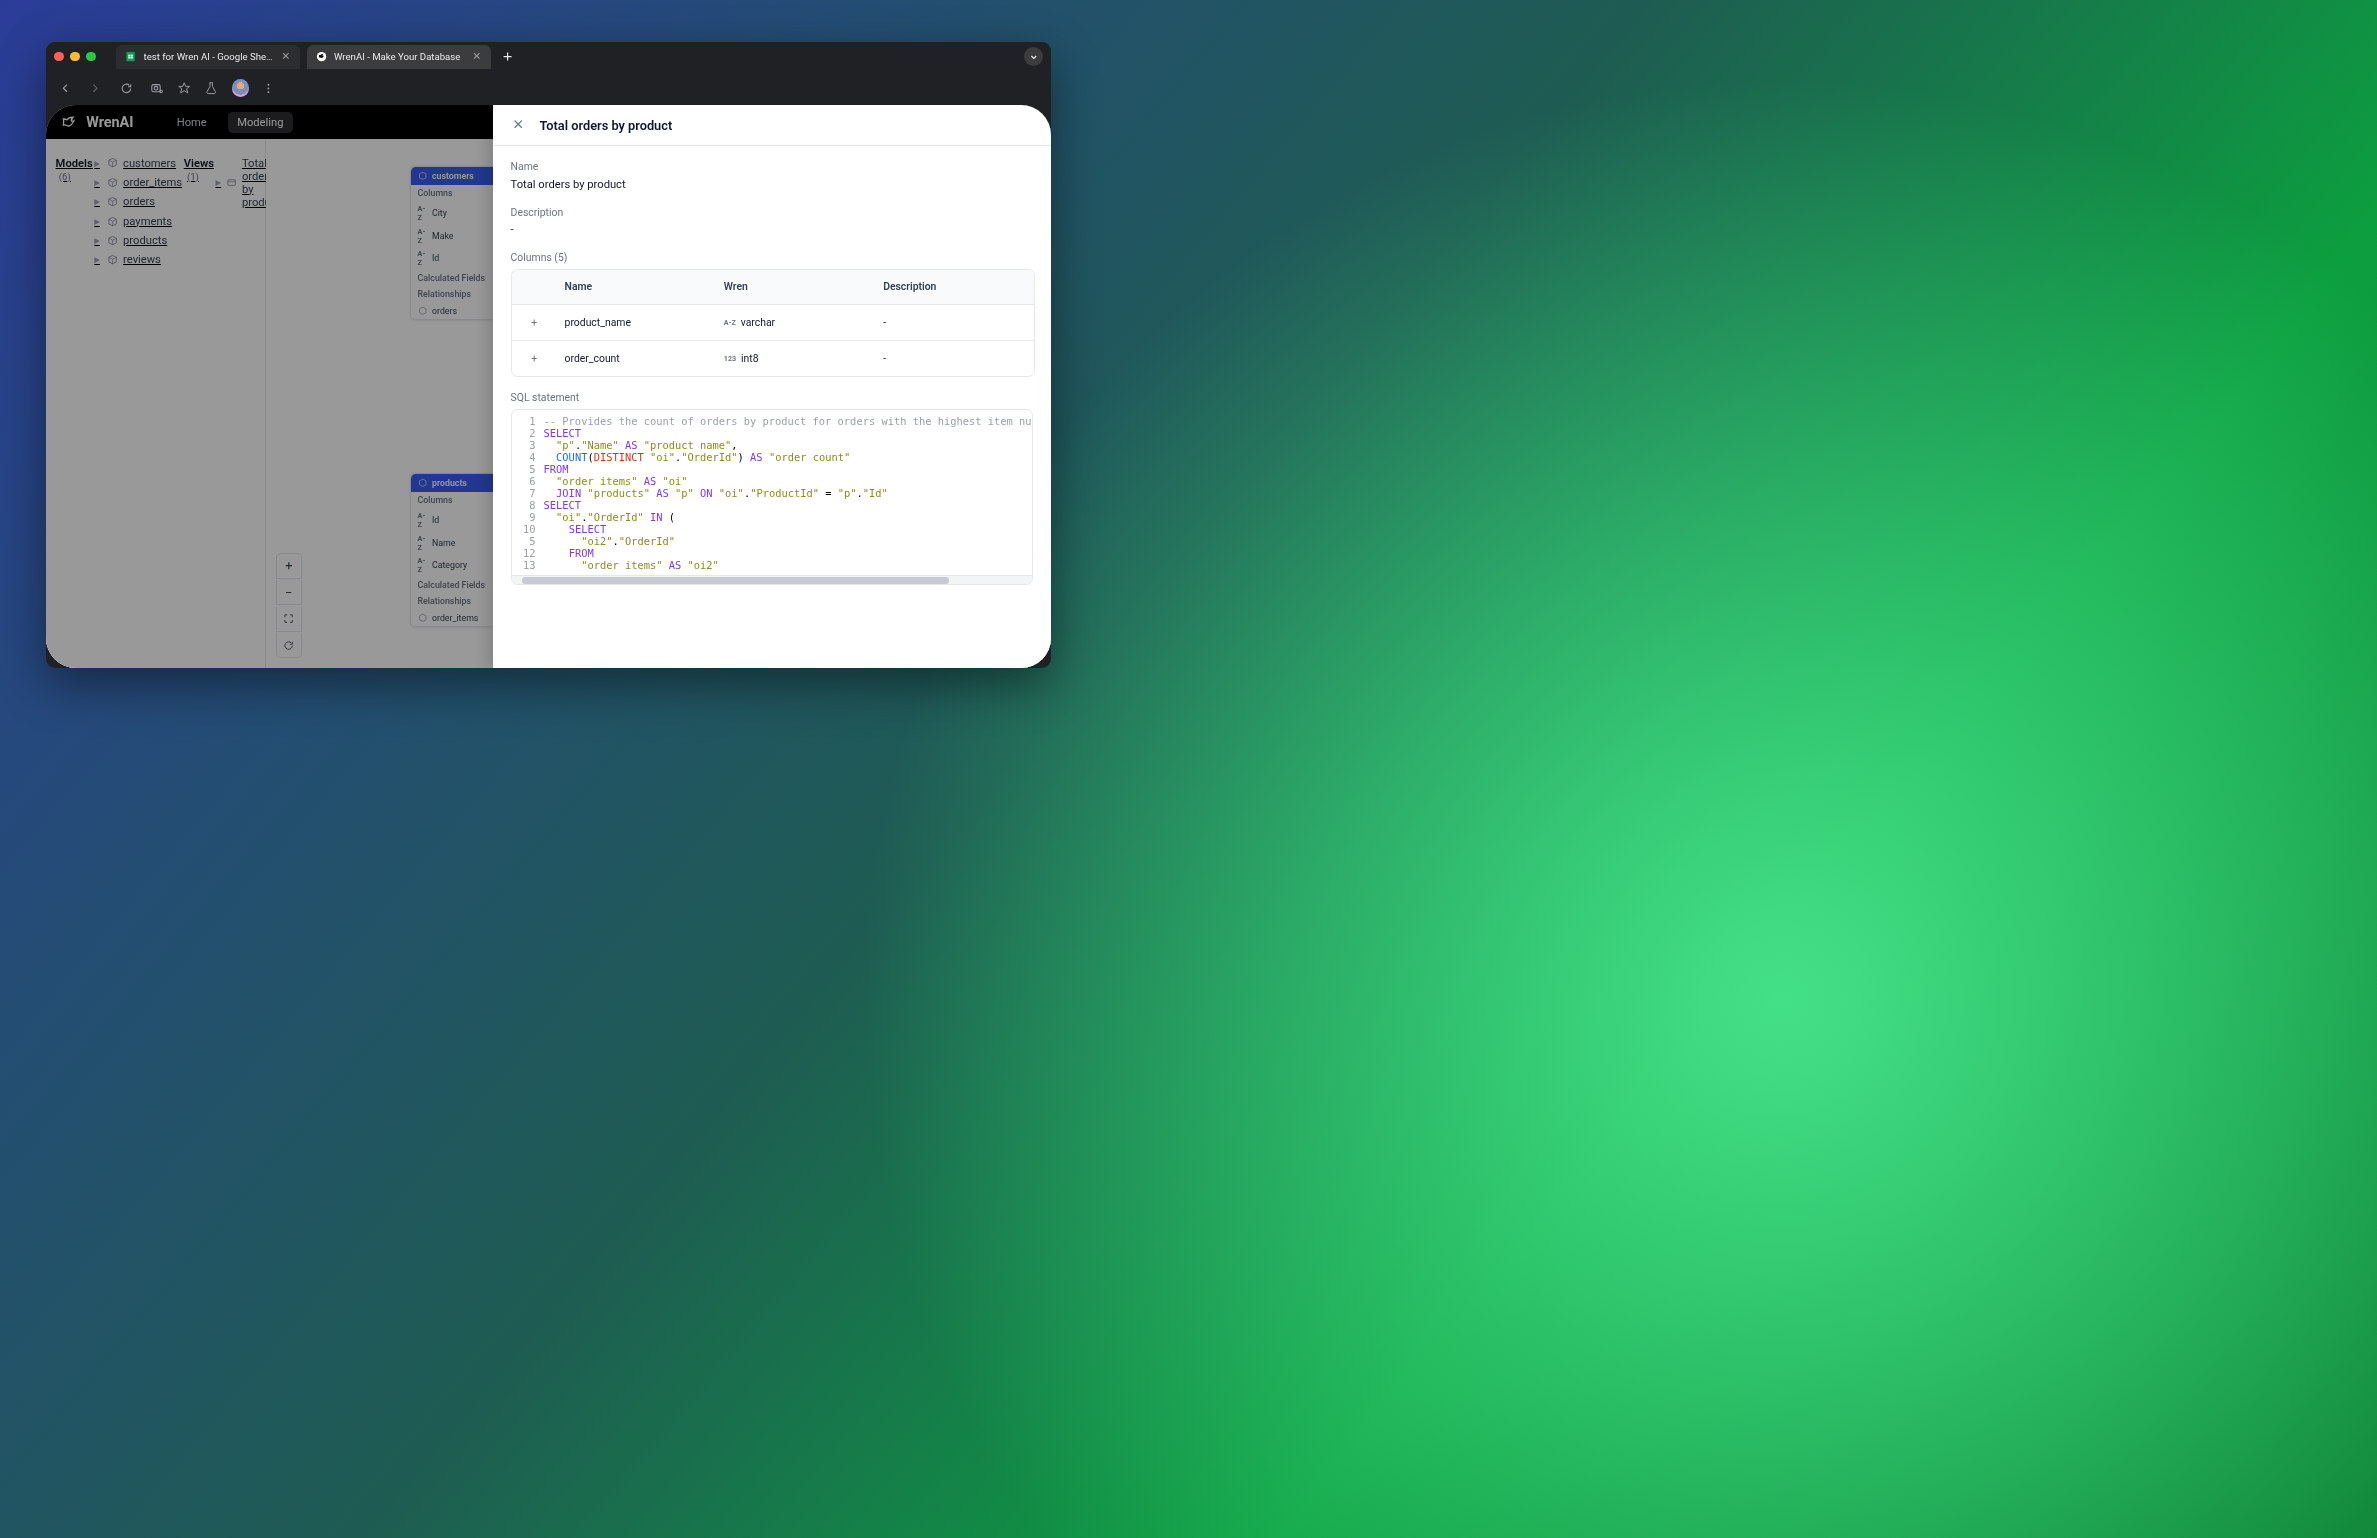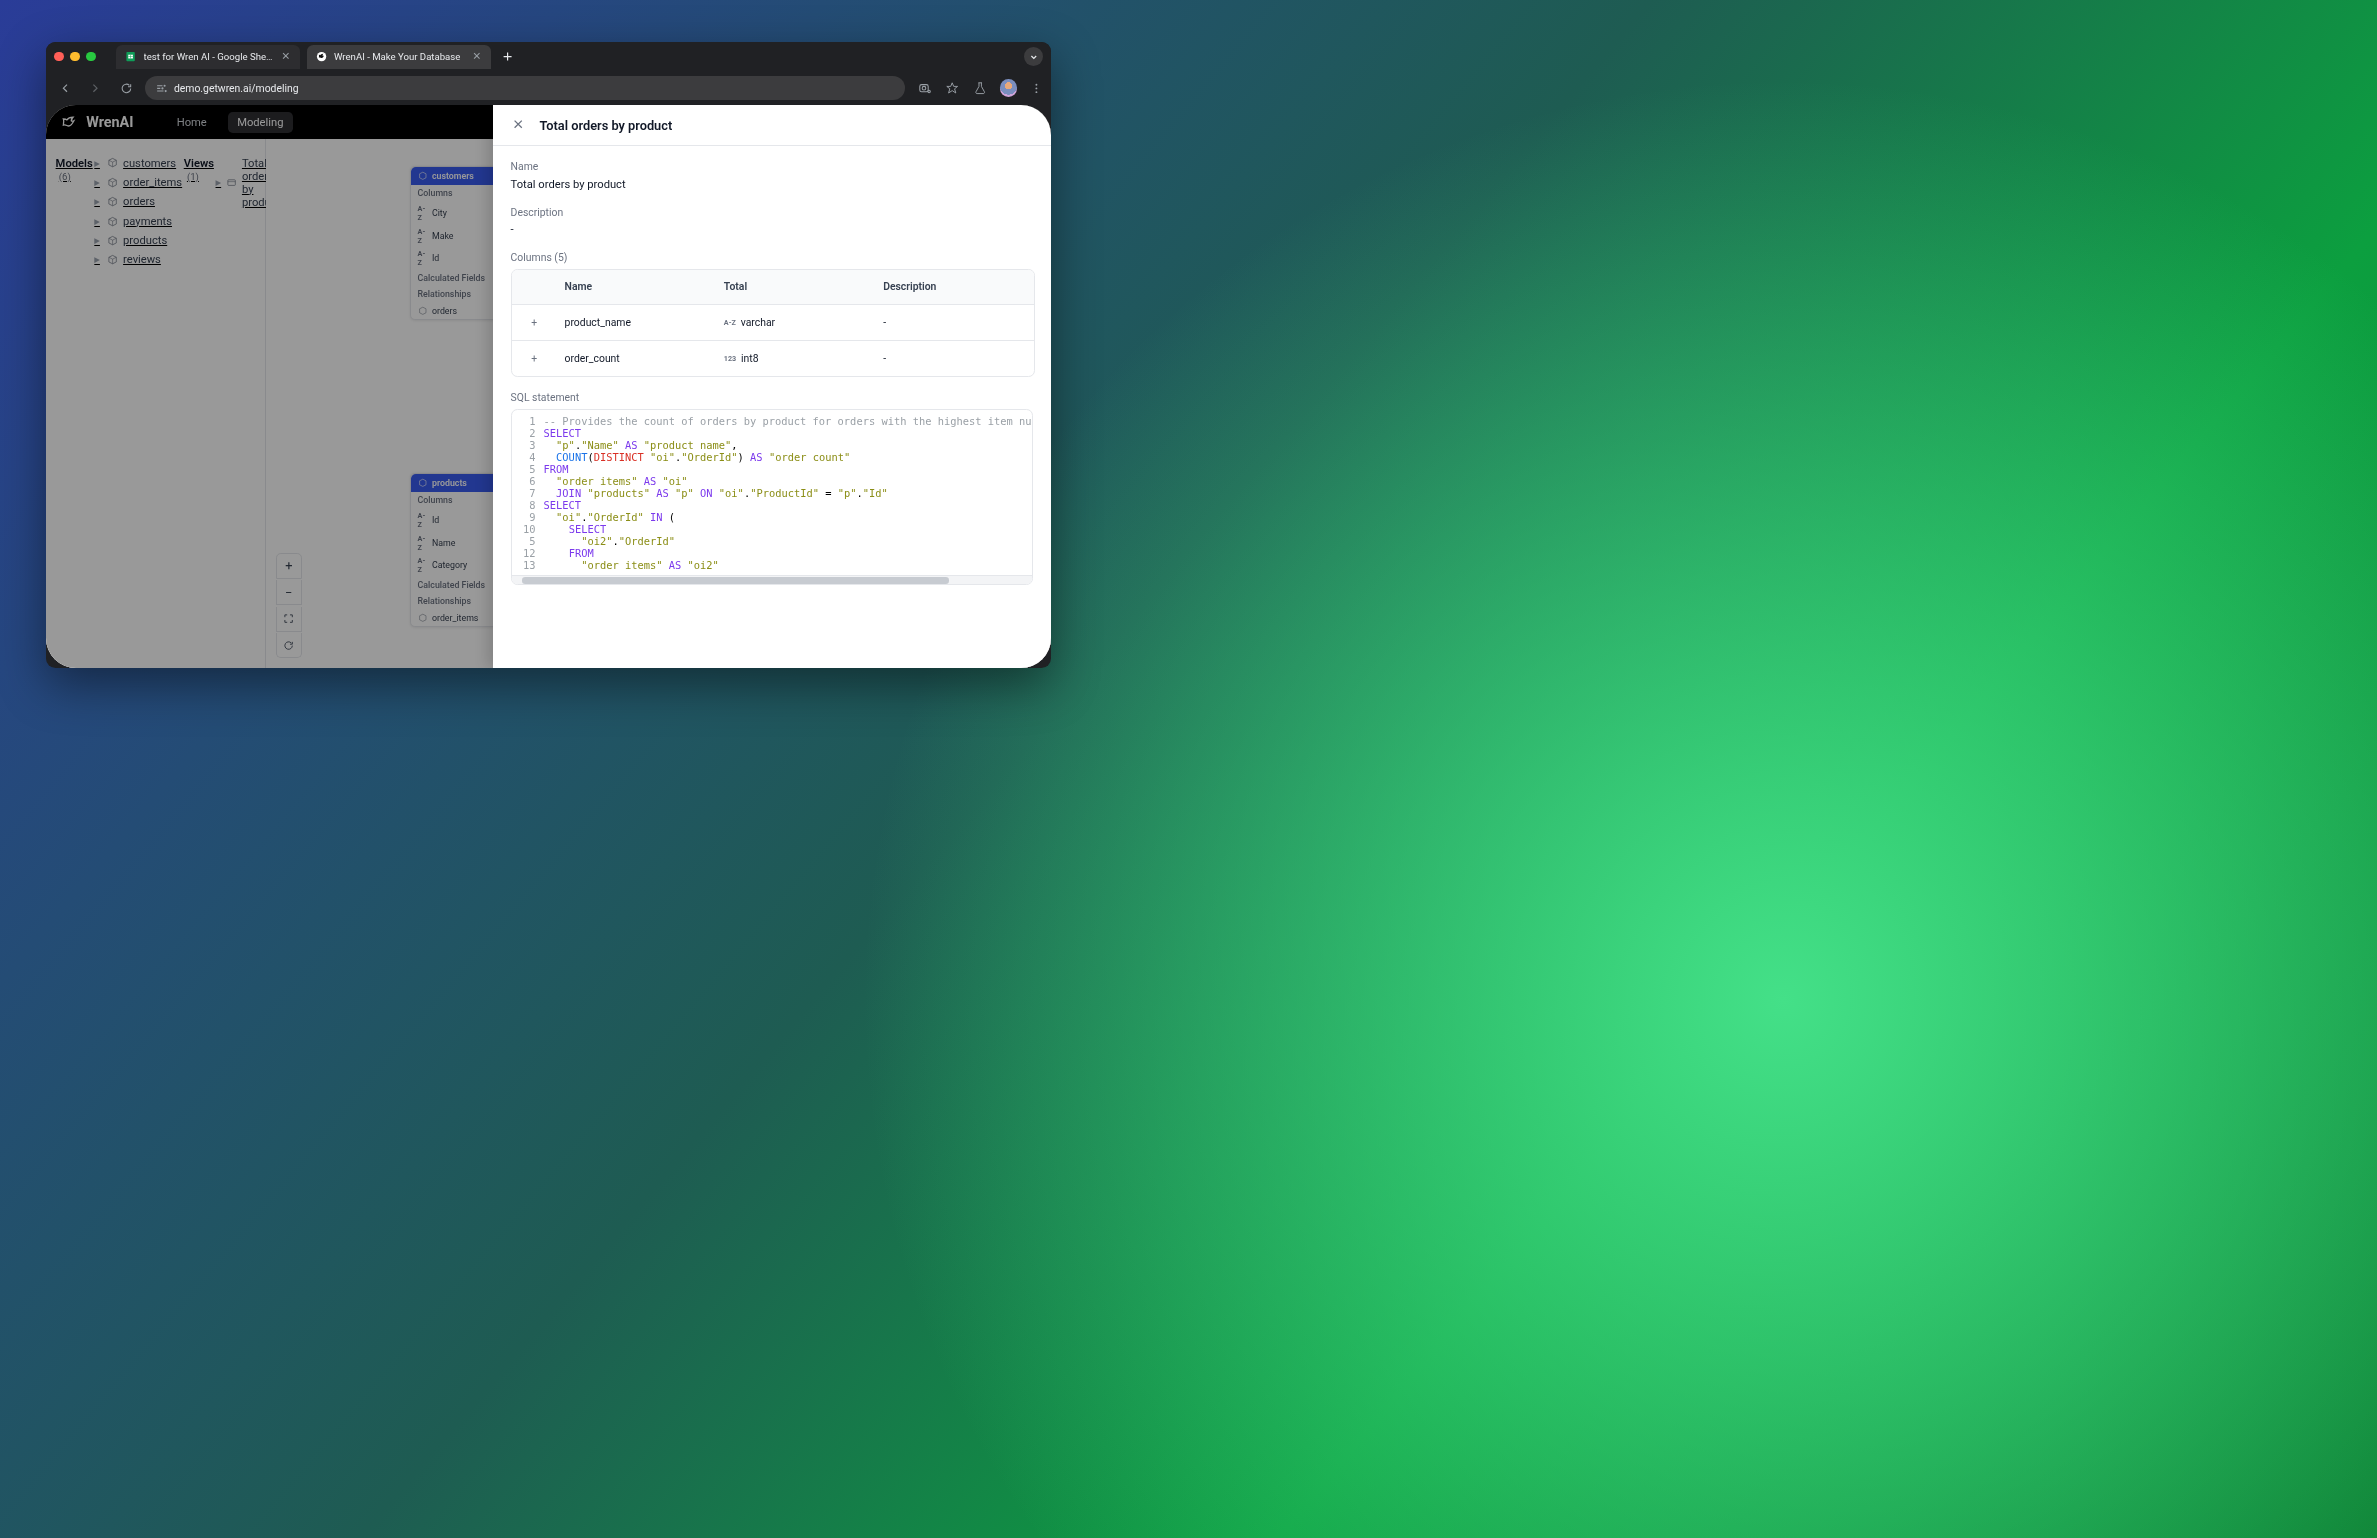--- a/index.html
+++ b/index.html
@@ -208,31 +208,20 @@
       <svg width="14.4" height="14.4" viewBox="0 0 24 24">
           <path d="M9 6l6 6-6 6" stroke="currentColor" stroke-width="2" fill="none"></path>
         </svg>
     </div>
     <div class="tbtn">
       <svg width="12.8" height="12.8" viewBox="0 0 24 24">
           <path d="M20 12a8 8 0 1 1-2.34-5.66" stroke="currentColor" stroke-width="2" fill="none"></path>
           <path d="M20 4v5h-5" stroke="currentColor" stroke-width="2" fill="none"></path>
         </svg>
     </div>
-    <div class="addr">
-      <span class="tune">
-        <svg width="12.8" height="12.8" viewBox="0 0 24 24">
-            <path d="M4 7h10M4 12h6M4 17h12" stroke="currentColor" stroke-width="2"></path>
-            <circle cx="18" cy="7" r="2" fill="currentColor"></circle>
-            <circle cx="14" cy="12" r="2" fill="currentColor"></circle>
-            <circle cx="20" cy="17" r="2" fill="currentColor"></circle>
-          </svg>
-      </span>
-      <span>demo.getwren.ai/modeling</span>
-    </div>
     <div class="toolicons">
       <span>
         <svg width="14.4" height="14.4" viewBox="0 0 24 24">
             <rect x="3" y="6" width="14" height="12" rx="3" stroke="currentColor" stroke-width="1.8" fill="none"></rect>
             <circle cx="10" cy="12" r="3" stroke="currentColor" stroke-width="1.8" fill="none"></circle>
             <circle cx="18.5" cy="17.5" r="2" stroke="currentColor" stroke-width="1.8" fill="none"></circle>
           </svg>
       </span>
       <span>
         <svg width="14.4" height="14.4" viewBox="0 0 24 24">
@@ -483,21 +472,21 @@
         <div class="dl">
           <div class="lab">Description</div>
           <div class="val">-</div>
         </div>
         <div class="dl">
           <div class="lab">Columns (5)</div>
           <div class="ctable">
             <div class="thead">
               <div></div>
               <div>Name</div>
-              <div>Total</div>
+              <div>Wren</div>
               <div>Description</div>
             </div>
             <div id="col-rows">
                 <div class="trow">
                   <div>
                     <span class="expand">+</span>
                   </div>
     <div>product_name</div>
     <div><span class="typeico">A-Z</span>varchar</div>
     <div>-</div>

